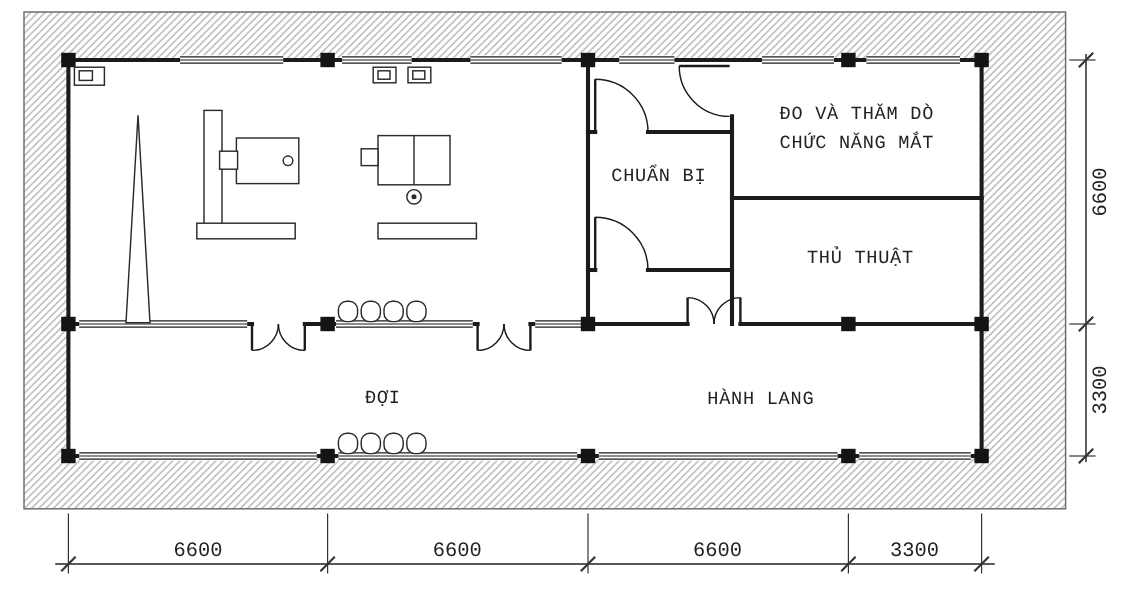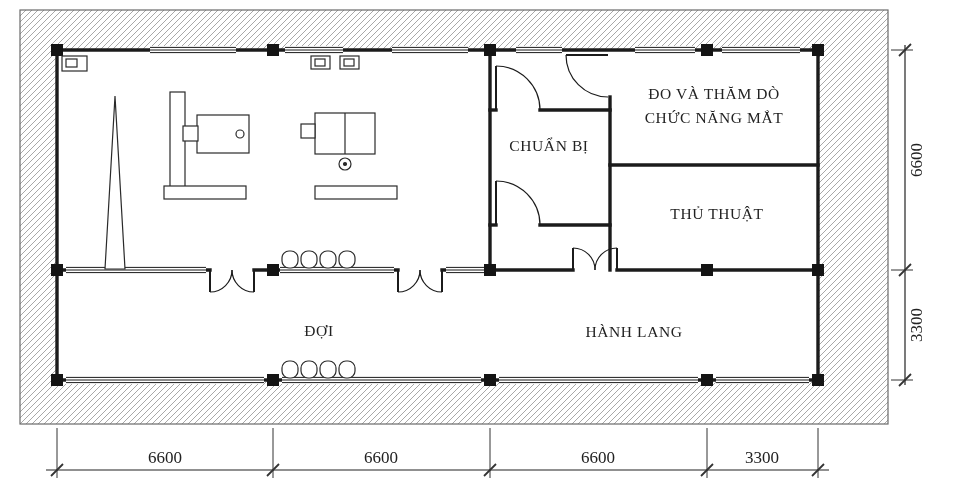--- a/index.html
+++ b/index.html
@@ -1,18 +1,18 @@
 <!DOCTYPE html>
 <html><head>
 <meta charset="utf-8">
 <style>
   html,body { margin:0; padding:0; background:#ffffff; }
   .stage {
     position:relative; width:955px; height:493px; background:#ffffff;
-    font-family:Liberation Serif, serif; overflow:hidden;
+    font-family:Liberation Mono, monospace; overflow:hidden;
   }
   svg { position:absolute; inset:0; display:block; }
   .room-label { font-size:15.5px; fill:#222222; text-anchor:middle; letter-spacing:0.6px; }
   .dim-label  { font-size:17px;  fill:#222222; text-anchor:middle; }
 </style>
 </head>
 <body>
 
 <div class="stage">
 <svg width="955" height="493" viewBox="0 0 955 493">

